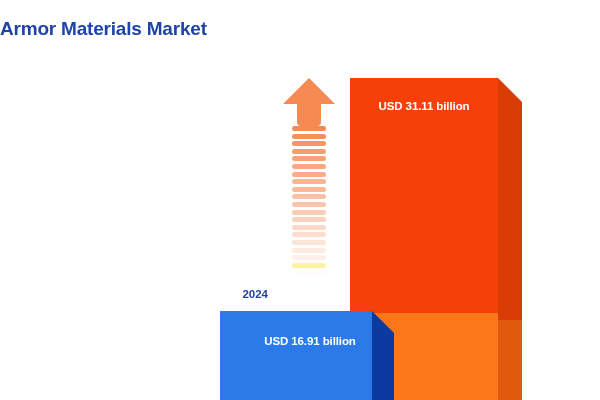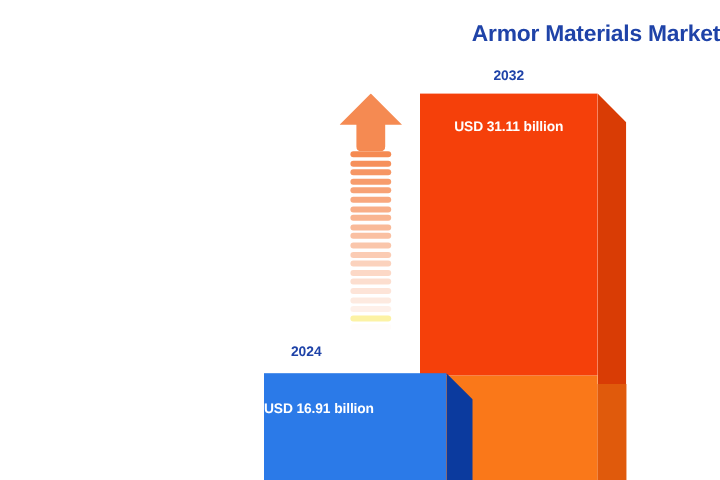--- a/index.html
+++ b/index.html
@@ -20,21 +20,21 @@
     background: #ffffff;
     overflow: hidden;
   }
 
   
   #chart-title {
     position: absolute;
     left: 0;
     top: 18px;
     width: 600px;
-    text-align: right;
+    text-align: left;
     font-size: 19px;
     font-weight: bold;
     color: #1f43a8;
     letter-spacing: -0.2px;
   }
 
   
   #caption-block {
     position: absolute;
     left: 36px;
@@ -173,24 +173,26 @@
     width: 22px;
     height: 89px;
     background: #0b3a9e;
     clip-path: polygon(0 0, 100% 22px, 100% 100%, 0 100%);
   }
   #bar-2024-label {
     position: absolute;
     left: 0;
     top: 24px;
     width: 124px;
+    text-align: center;
     font-size: 11.5px;
     font-weight: bold;
     color: #ffffff;
     letter-spacing: -0.1px;
+    padding-left: 28px;
   }
   #bar-2024-year {
     position: absolute;
     left: 206px;
     top: 288px;
     width: 62px;
     text-align: right;
     font-size: 11.5px;
     font-weight: bold;
     color: #1f43a8;
@@ -240,21 +242,20 @@
         <div class="arrow-stripe" style="background: rgba(245, 138, 82, 0.227);"></div>
         <div class="arrow-stripe" style="background: rgba(245, 138, 82, 0.176);"></div>
         <div class="arrow-stripe" style="background: rgba(245, 138, 82, 0.125);"></div>
         <div class="arrow-stripe" style="background: rgba(250, 232, 90, 0.55);"></div>
         <div class="arrow-stripe" style="background: rgba(245, 138, 82, 0.024);"></div>
         <div class="arrow-stripe" style="background: rgba(245, 138, 82, 0);"></div>
         <div class="arrow-stripe" style="background: rgba(245, 138, 82, 0);"></div>
       </div>
   </div>
 
-  <div id="bar-2032-year">2032</div>
   <div id="bar-2032">
     <div id="bar-2032-front-top"></div>
     <div id="bar-2032-front-bottom"></div>
     <div id="bar-2032-side"></div>
     <div id="bar-2032-side-bottom"></div>
     <div id="bar-2032-label">USD 31.11 billion</div>
   </div>
 
   <div id="bar-2024-year">2024</div>
   <div id="bar-2024">

